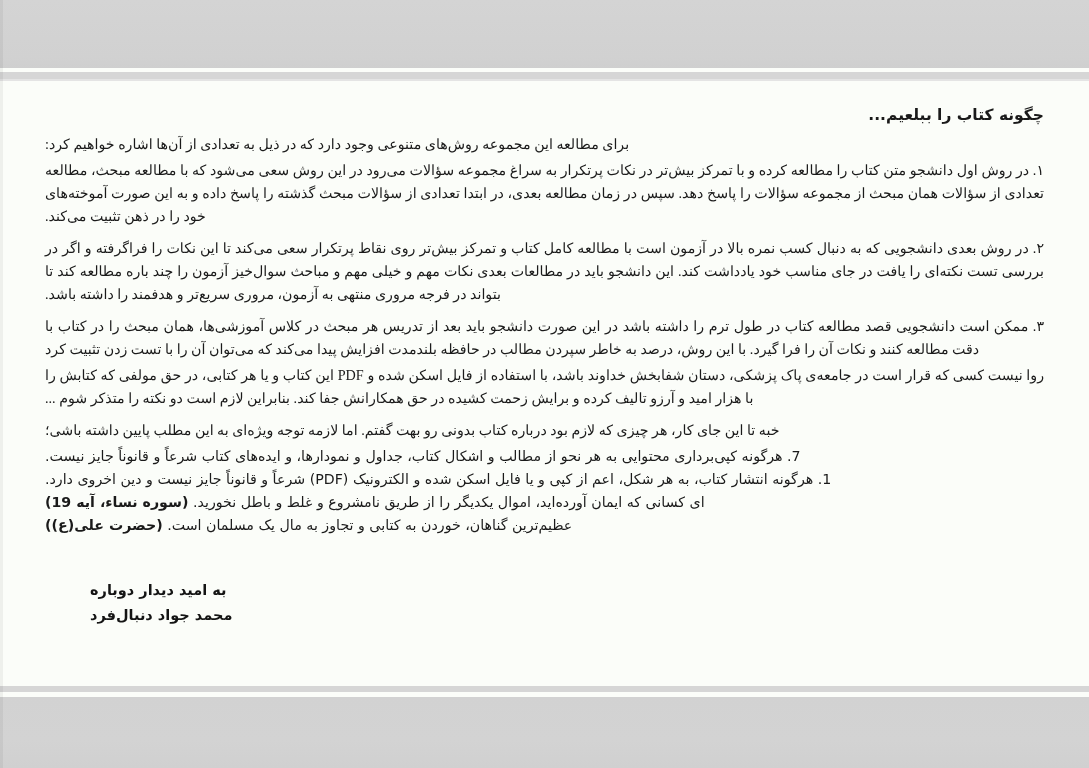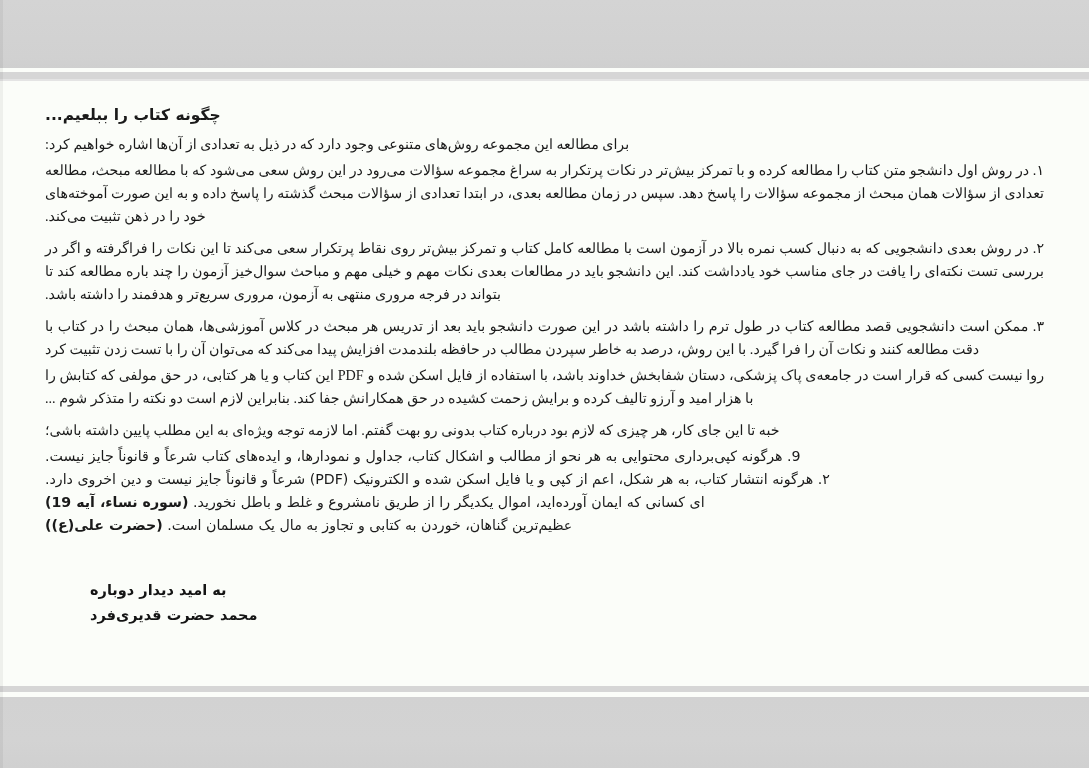--- a/index.html
+++ b/index.html
@@ -85,21 +85,21 @@
     width: 999px;
     box-sizing: border-box;
     direction: rtl;
     text-align: justify;
     color: #1a1a1a;
   }
 
   .doc-title {
     font-size: 15.5px;
     font-weight: bold;
-    text-align: left;
+    text-align: right;
     margin: 0 0 6px 0;
     letter-spacing: 0;
     line-height: 1.5;
   }
 
   .para {
     font-size: 14.2px;
     line-height: 1.62;
     margin: 0 0 3px 0;
     text-align: justify;
@@ -170,33 +170,33 @@
     <p class="para para-gap">۱. در روش اول دانشجو متن کتاب را مطالعه کرده و با تمرکز بیش‌تر در نکات پرتکرار به سراغ مجموعه سؤالات می‌رود در این روش سعی می‌شود که با مطالعه مبحث، مطالعه تعدادی از سؤالات همان مبحث از مجموعه سؤالات را پاسخ دهد. سپس در زمان مطالعه بعدی، در ابتدا تعدادی از سؤالات مبحث گذشته را پاسخ داده و به این صورت آموخته‌های خود را در ذهن تثبیت می‌کند.</p>
 
     <p class="para para-gap">۲. در روش بعدی دانشجویی که به دنبال کسب نمره بالا در آزمون است با مطالعه کامل کتاب و تمرکز بیش‌تر روی نقاط پرتکرار سعی می‌کند تا این نکات را فراگرفته و اگر در بررسی تست نکته‌ای را یافت در جای مناسب خود یادداشت کند. این دانشجو باید در مطالعات بعدی نکات مهم و خیلی مهم و مباحث سوال‌خیز آزمون را چند باره مطالعه کند تا بتواند در فرجه مروری منتهی به آزمون، مروری سریع‌تر و هدفمند را داشته باشد.</p>
 
     <p class="para">۳. ممکن است دانشجویی قصد مطالعه کتاب در طول ترم را داشته باشد در این صورت دانشجو باید بعد از تدریس هر مبحث در کلاس آموزشی‌ها، همان مبحث را در کتاب با دقت مطالعه کنند و نکات آن را فرا گیرد. با این روش، درصد به خاطر سپردن مطالب در حافظه بلندمدت افزایش پیدا می‌کند که می‌توان آن را با تست زدن تثبیت کرد</p>
 
     <p class="para para-gap">روا نیست کسی که قرار است در جامعه‌ی پاک پزشکی، دستان شفابخش خداوند باشد، با استفاده از فایل اسکن شده و PDF این کتاب و یا هر کتابی، در حق مولفی که کتابش را با هزار امید و آرزو تالیف کرده و برایش زحمت کشیده در حق همکارانش جفا کند. بنابراین لازم است دو نکته را متذکر شوم ...</p>
 
     <p class="para lead">خبه تا این جای کار، هر چیزی که لازم بود درباره کتاب بدونی رو بهت گفتم. اما لازمه توجه ویژه‌ای به این مطلب پایین  داشته باشی؛</p>
 
-    <p class="quote-line">9. هرگونه کپی‌برداری محتوایی به هر نحو از مطالب و اشکال کتاب، جداول و نمودارها، و ایده‌های کتاب شرعاً و قانوناً جایز نیست.</p>
-
-    <p class="quote-line">۲. هرگونه انتشار کتاب، به هر شکل، اعم از کپی و یا فایل اسکن شده و الکترونیک (PDF) شرعاً و قانوناً جایز نیست و دین اخروی دارد.</p>
+    <p class="quote-line">7. هرگونه کپی‌برداری محتوایی به هر نحو از مطالب و اشکال کتاب، جداول و نمودارها، و ایده‌های کتاب شرعاً و قانوناً جایز نیست.</p>
+
+    <p class="quote-line">1. هرگونه انتشار کتاب، به هر شکل، اعم از کپی و یا فایل اسکن شده و الکترونیک (PDF) شرعاً و قانوناً جایز نیست و دین اخروی دارد.</p>
 
     <p class="quote-line">
       <span>ای کسانی که ایمان آورده‌اید، اموال یکدیگر را از طریق نامشروع و غلط و باطل نخورید. </span><span class="bold">(سوره نساء، آیه 19)</span>
     </p>
 
     <p class="quote-line">
       <span>عظیم‌ترین گناهان، خوردن به کتابی و تجاوز به مال یک مسلمان است. </span><span class="bold">(حضرت علی(ع))</span>
     </p>
 
 
   </div>
 
   <div class="signature">
     <div>به امید دیدار دوباره</div>
-    <div>محمد حضرت قدیری‌فرد</div>
+    <div>محمد جواد دنبال‌فرد</div>
   </div>
 
 </div>
 
 </body></html>

